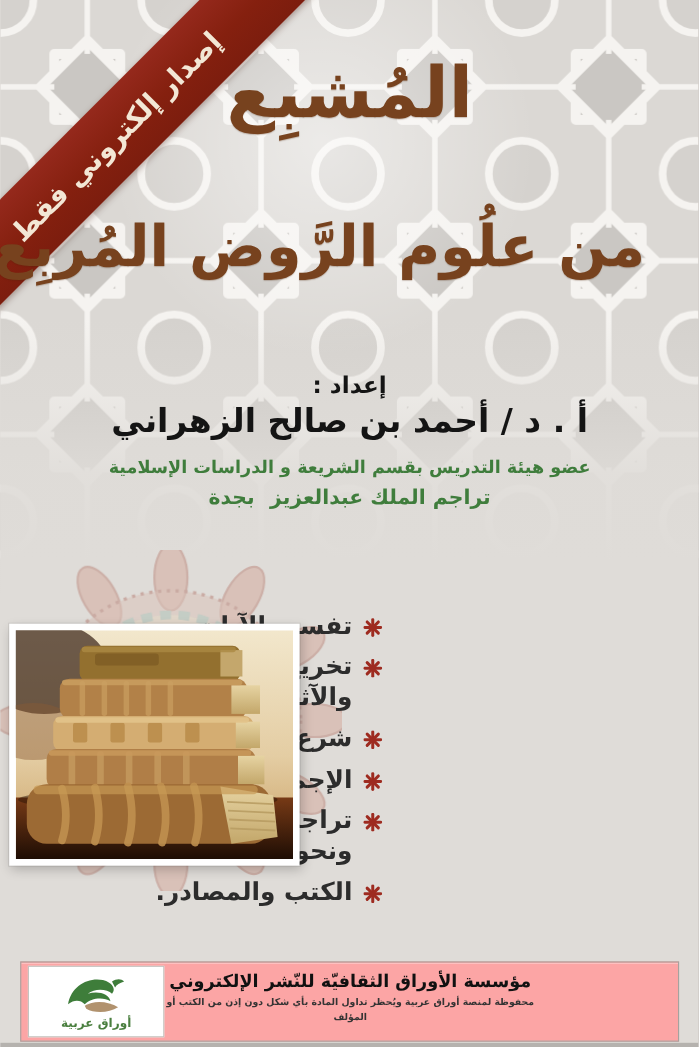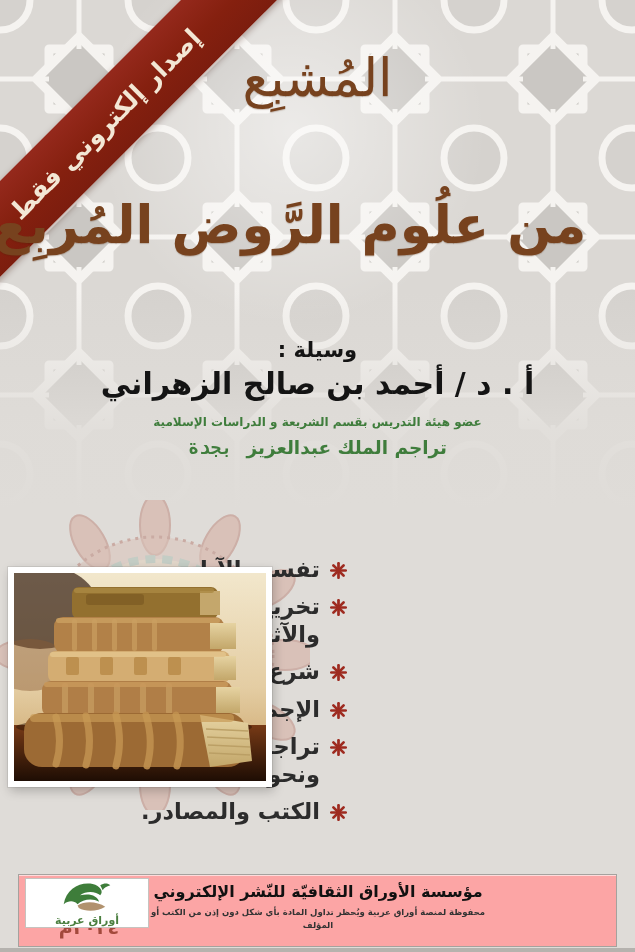--- a/index.html
+++ b/index.html
@@ -22,33 +22,33 @@
   .ribbon {
     position:absolute; top:90px; left:-115px; width:440px; height:68px;
     background:linear-gradient(180deg,#95291c 0%, #85200f 55%, #7c1d0e 100%);
     transform:rotate(-45deg);
     display:flex; align-items:center; justify-content:center;
     box-shadow:0 2px 6px rgba(60,20,10,0.35);
   }
   .ribbon-label { color:#f3e7d5; font-size:25px; font-weight:bold; letter-spacing:1px; white-space:nowrap; }
   .title-line1 {
     position:absolute; top:48px; right:0; left:0; text-align:center;
-    font-size:52px; font-weight:normal; color:#77421e; text-shadow:0 1px 1px rgba(80,40,10,0.25);
+    font-size:64px; font-weight:bold; color:#77421e; text-shadow:0 1px 1px rgba(80,40,10,0.25);
   }
   .title-line2 {
     position:absolute; top:195px; right:0; left:-55px; text-align:center;
     font-size:52px; font-weight:bold; color:#77421e; text-shadow:0 1px 1px rgba(80,40,10,0.25);
     white-space:nowrap;
   }
   .byline { position:absolute; top:338px; right:0; left:0; text-align:center; }
   .prepared-by { font-size:21px; font-weight:bold; color:#141414; margin-bottom:4px; }
   .author-name { font-size:30px; font-weight:bold; color:#141414; margin-bottom:14px; }
-  .author-role { font-size:12px; font-weight:bold; color:#3f7d3c; margin-bottom:8px; }
+  .author-role { font-size:16px; font-weight:bold; color:#3f7d3c; margin-bottom:8px; }
   .author-univ { font-size:18.5px; font-weight:bold; color:#3f7d3c; }
-  .author-univ .city { margin-right:14px;font-family:Liberation Mono, monospace; }
+  .author-univ .city { margin-right:14px; }
   .mandala { position:absolute; top:500px; right:325px; width:310px; height:310px; }
   .features {
     position:absolute; top:556px; right:288px; left:8px; width:auto;
   }
   .feature-item {
     display:flex; flex-direction:row; align-items:flex-start; gap:10px;
     margin-bottom:10px; direction:rtl;
   }
   .bullet { flex:0 0 17px; width:17px; height:17px; margin-top:6px; }
   .feature-label { font-size:22.5px; font-weight:bold; color:#2c2c2c; line-height:1.22; }
@@ -60,21 +60,21 @@
   .footer-bar {
     position:absolute; top:874px; right:18px; width:599px; height:73px;
     background:#fca5a5; border:1px solid #a5a29e; box-shadow:0 1px 0 rgba(255,255,255,0.6) inset;
   }
   .dates { position:absolute; top:11px; right:468px; width:118px; text-align:center;
            color:#a3493c; font-weight:bold; font-size:19px; line-height:1.45; }
   .publisher-block { position:absolute; top:7px; right:130px; width:336px; text-align:center; }
   .publisher-name { font-size:16px; font-weight:bold; color:#111; margin-bottom:5px; }
   .rights { font-size:8.5px; font-weight:bold; color:#333; line-height:1.55; }
   .logo-box {
-    position:absolute; top:3px; left:6px; width:124px; height:50px;
+    position:absolute; top:3px; left:6px; width:124px; height:65px;
     background:#ffffff; border:1px solid #c6c3bf;
     display:flex; flex-direction:column; align-items:center; justify-content:center;text-align:center;
   }
   .logo-mark { width:62px; height:38px; }
   .logo-wordmark { font-size:11px; font-weight:bold; color:#4a7f3f; margin-top:1px; }
   .bottom-strip { position:absolute; bottom:0; left:0; width:635px; height:4px; background:#b5b2ae; }
 </style>
 </head>
 <body>
 
@@ -108,21 +108,21 @@
   <div class="bg-fade"></div>
 
   <div class="ribbon">
     <span class="ribbon-label">إصدار إلكتروني فقط</span>
   </div>
 
   <div class="title-line1">المُشبِع</div>
   <div class="title-line2">من علُوم الرَّوض المُربِع</div>
 
   <div class="byline">
-    <div class="prepared-by">وسيلة :</div>
+    <div class="prepared-by">إعداد :</div>
     <div class="author-name">أ . د / أحمد بن صالح الزهراني</div>
     <div class="author-role">عضو هيئة التدريس بقسم الشريعة و الدراسات الإسلامية</div>
     <div class="author-univ">
       <span>تراجم الملك عبدالعزيز</span><span class="city">بجدة</span>
     </div>
   </div>
 
   <svg class="mandala" viewBox="0 0 310 310" xmlns="http://www.w3.org/2000/svg">
     <g opacity="0.34">
       <g>

